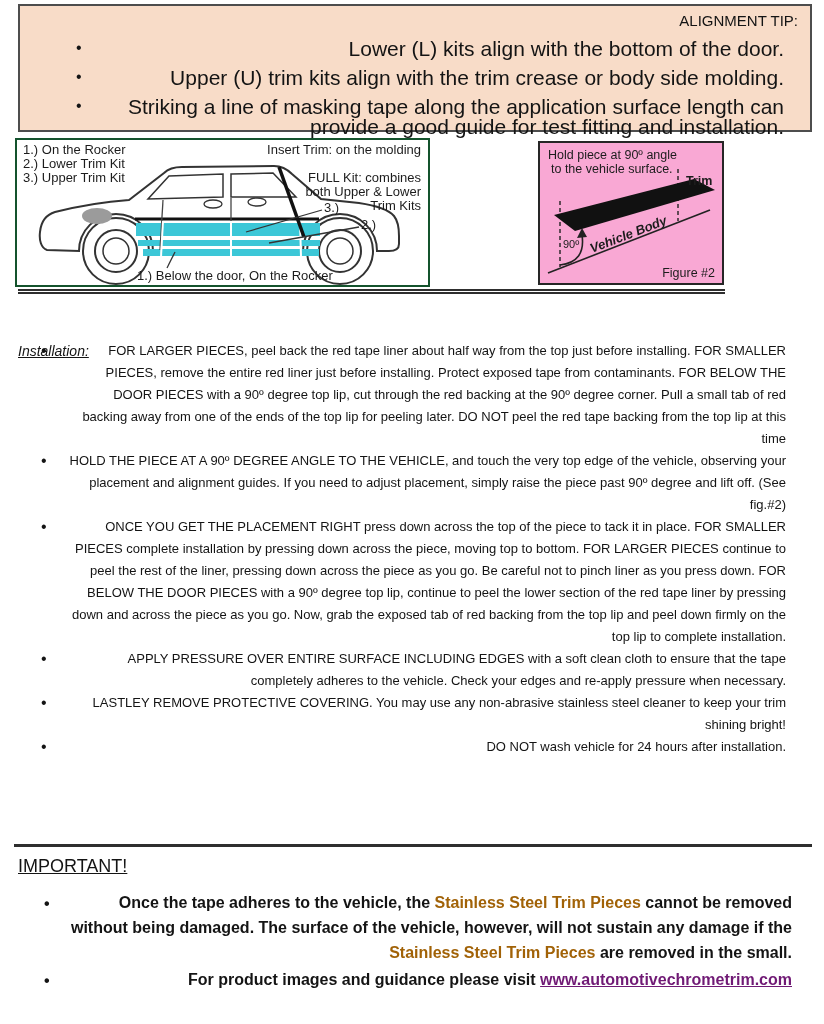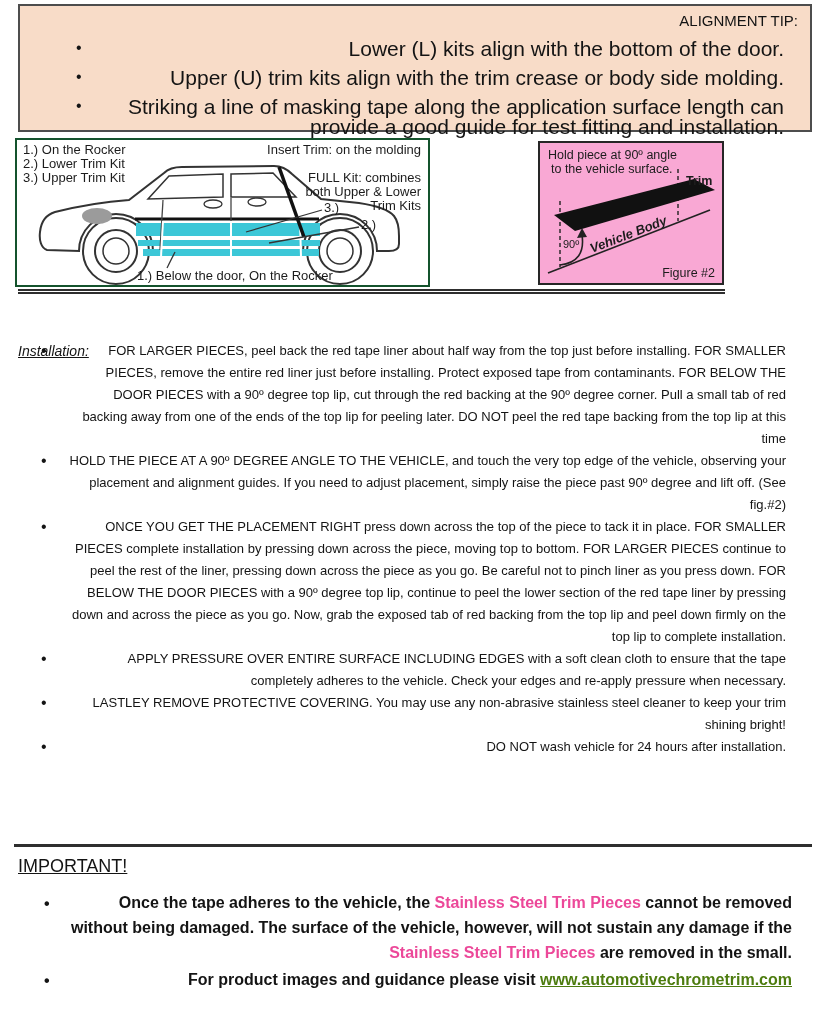--- a/index.html
+++ b/index.html
@@ -62,22 +62,22 @@
     position:absolute;left:18px;top:856px;
     font-size:18px;text-decoration:underline;
   }
   .important-list{
     position:absolute;left:18px;top:888px;width:790px;
     margin:0;padding:0 0 0 52px;list-style:none;box-sizing:border-box;
     font-weight:bold;
   }
   .important-list li{position:relative;font-size:16px;line-height:25px;padding-right:16px;margin-top:2px;}
   .important-list li::before{content:"\2022";position:absolute;left:-26px;top:1px;font-size:16px;}
-  .seg-red{color:#ec4899;}
-  a.seg-link{color:#4d7c0f;text-decoration:underline;font-weight:bold;cursor:pointer;}
+  .seg-red{color:#a16207;}
+  a.seg-link{color:#701a75;text-decoration:underline;font-weight:bold;cursor:pointer;}
 </style>
 </head>
 <body>
 
 <div class="page">
 
   <div class="tip-box">
     <div class="tip-title">ALIGNMENT TIP:</div>
     <ul class="tip-list">
       <li>Lower (L) kits align with the bottom of the door.</li>

